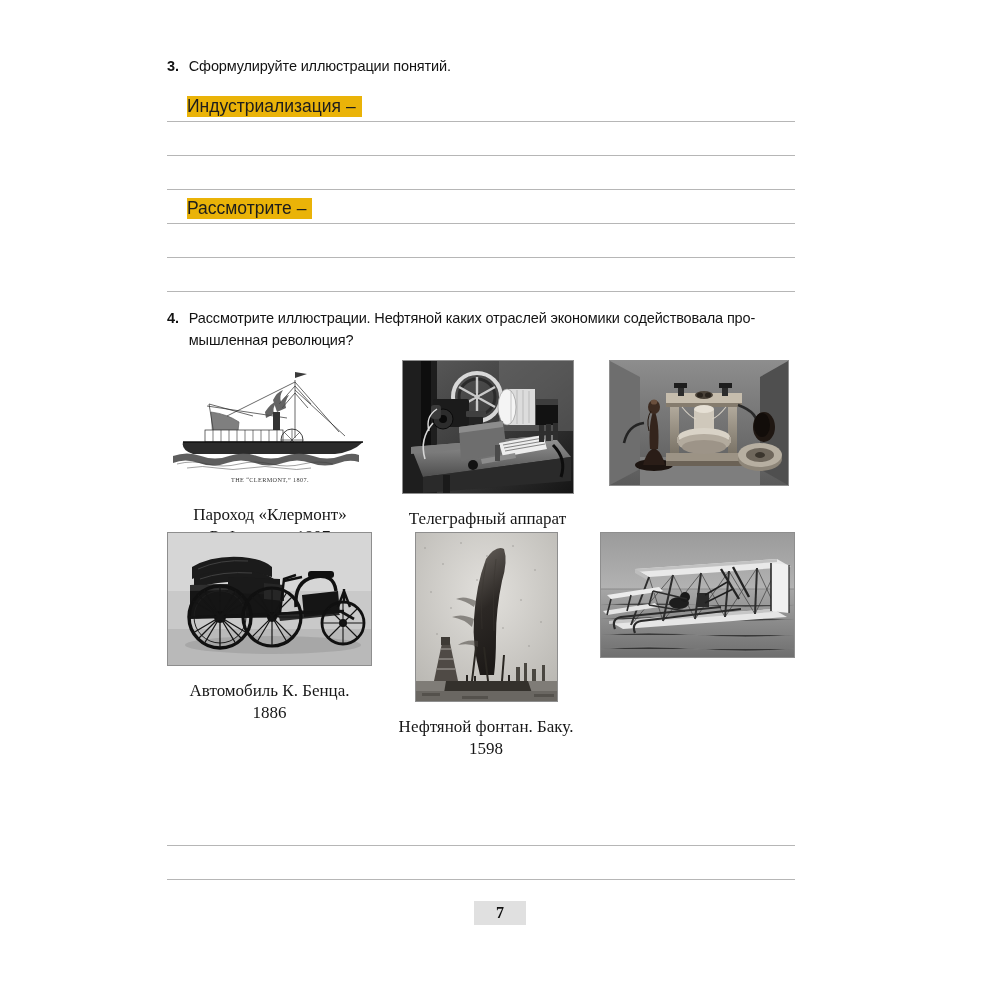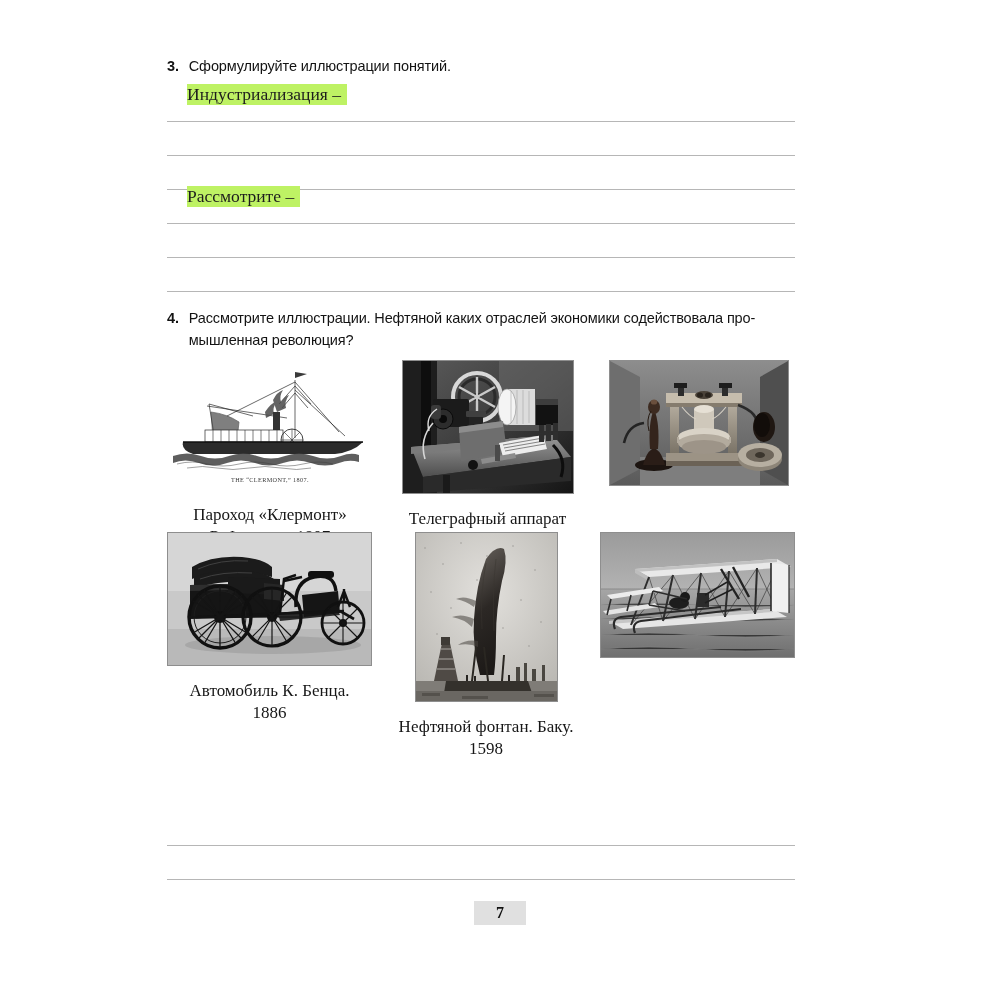--- a/index.html
+++ b/index.html
@@ -67,26 +67,26 @@
     position: absolute;
     left: 0;
     right: 0;
     bottom: 0;
     height: 1px;
     background: #b6b6b6;
   }
   .rule-row .term {
     position: absolute;
     left: 20px;
-    bottom: 17px;
-    font-family: Liberation Serif, serif;
+    bottom: 5px;
+    font-family: Liberation Sans, sans-serif;
     font-size: 17.5px;
     color: #1d1d1d;
     white-space: nowrap;
-    background: #bef264;
+    background: #eab308;
     padding-right: 6px;
   }
   .rule-row.has-term::after {
     left: 0;
   }
   
 
   #answers3 { top: 88px; }
   #answers-bottom { top: 812px; }
 

